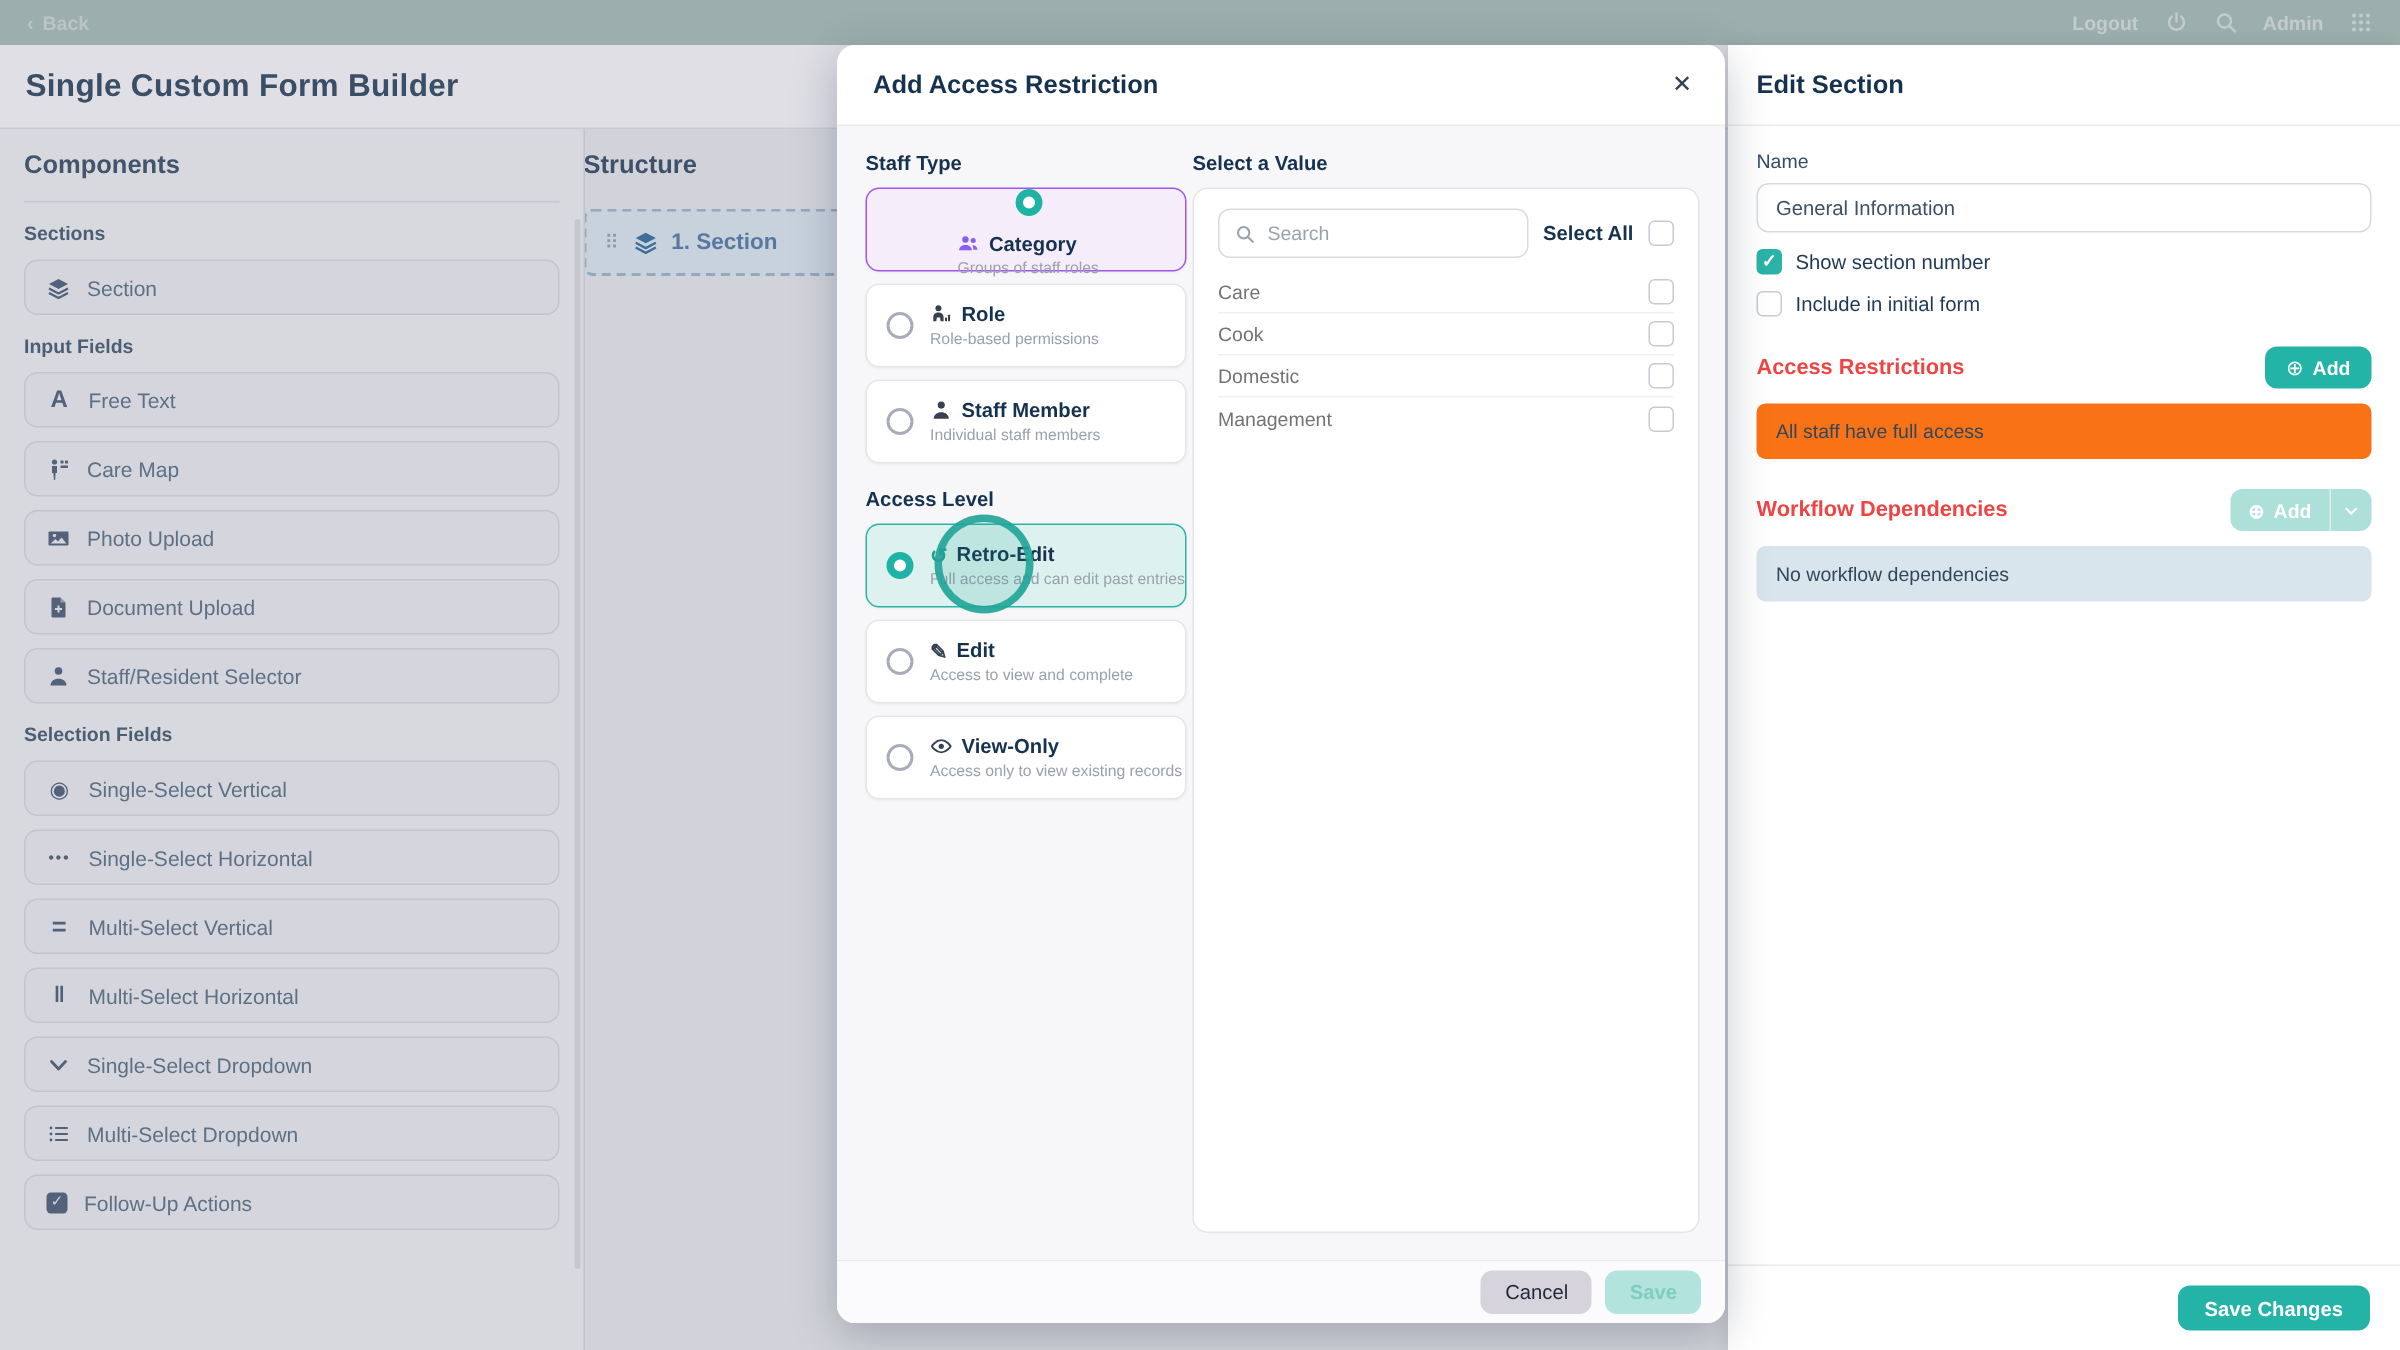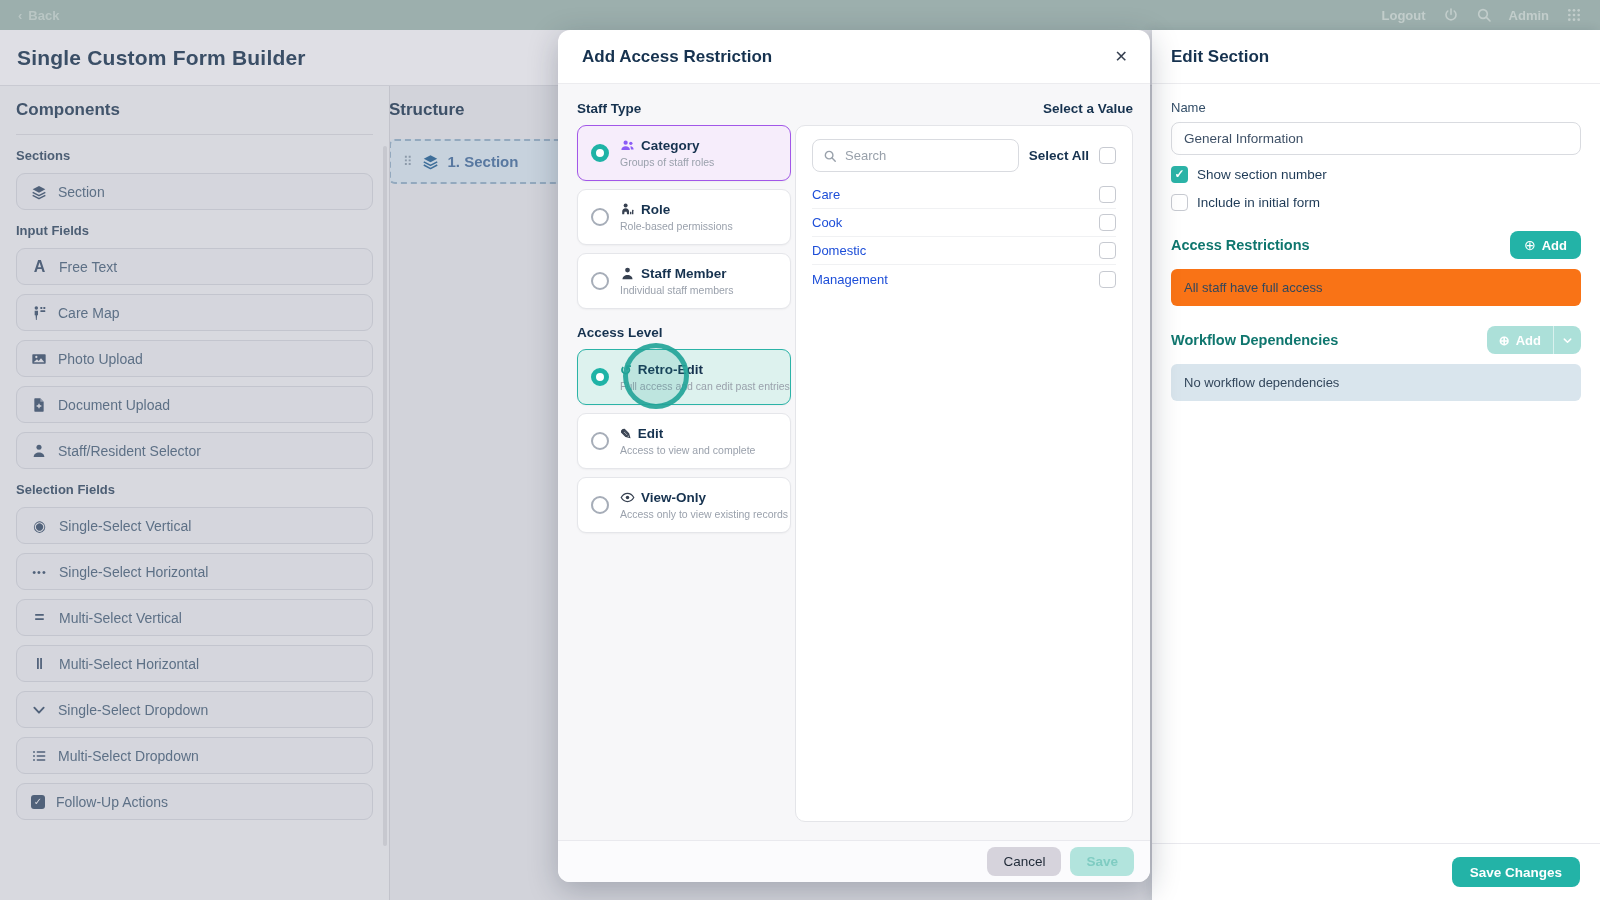--- a/index.html
+++ b/index.html
@@ -42,29 +42,29 @@
 
   
   .modal { position:absolute; left:558px; top:30px; width:592px; height:852px; background:#fff; border-radius:12px;
            box-shadow:0 8px 30px rgba(20,30,50,.25); z-index:10; display:flex; flex-direction:column; }
   .m-header { height:54px; flex:none; display:flex; align-items:center; justify-content:space-between;
               padding:0 22px 0 24px; border-bottom:1px solid #ECECEF; }
   .m-header h2 { font-size:17px; font-weight:bold; color:#16324F; }
   .m-close { font-size:16px; color:#374151; cursor:pointer; line-height:1; }
   .m-body { flex:1; background:#F7F7F9; display:flex; gap:4px; padding:17px 17px 18px 19px; overflow:hidden; }
   .m-col1 { width:214px; flex:none; }
-  .m-col2 { flex:1; display:flex; flex-direction:column;align-items:flex-end; }
+  .m-col2 { flex:1; display:flex; flex-direction:column; }
   .m-label { font-size:13.5px; font-weight:bold; color:#16324F; margin-bottom:9px; }
   .al-label { margin-top:16px; }
 
   .card-opt { position:relative; display:flex; align-items:center; gap:11px; background:#fff;
               border:1.5px solid #E5E6EA; border-radius:9px; height:56px; padding:0 10px 0 13px;
               margin-bottom:8px; box-shadow:0 1px 2px rgba(0,0,0,.04); }
   .radio { width:18px; height:18px; border-radius:50%; border:2px solid #A6ADB8; background:#fff; flex:none; }
-  .card-opt.sel-purple { border-color:#A257E8; background:#F6EDFB; }
+  .card-opt.sel-purple { border-color:#A257E8; background:#F6EDFB;flex-direction:column; }
   .card-opt.sel-teal   { border-color:#2BB3A7; background:#DDF2EE; }
   .card-opt.sel-purple .radio, .card-opt.sel-teal .radio { border:5px solid #1FB3A6; }
   .opt-body { display:flex; flex-direction:column; gap:3px; min-width:0; }
   .opt-title { display:flex; align-items:center; gap:6px; font-weight:bold; font-size:13.5px; color:#16324F; }
   .opt-title svg { width:15px; height:15px; flex:none; }
   .opt-title .glyph { font-size:14px; line-height:1; }
   .opt-sub { font-size:10.5px; color:#9AA1AC; white-space:nowrap; }
   .ic-purple { color:#8B5CF6; }
   .ic-dark { color:#374151; }
   .ic-teal { color:#1E9C90; }
@@ -74,21 +74,21 @@
   .search-wrap { flex:1; height:33px; border:1px solid #D9DBE0; border-radius:8px; background:#fff;
                  display:flex; align-items:center; gap:8px; padding:0 10px; color:#99A1AB; }
   .search-wrap svg { width:14px; height:14px; flex:none; }
   .search-wrap input { border:none; outline:none; width:100%; font-size:13px; color:#333;
                        font-family:"Liberation Sans", sans-serif; background:transparent; }
   .search-wrap input::placeholder { color:#99A1AB; }
   .select-all { font-size:13.5px; font-weight:bold; color:#16324F; white-space:nowrap; }
   .cbx { width:17px; height:17px; border:1.5px solid #C7CAD1; border-radius:4px; background:#fff; flex:none; }
   .v-list { margin-top:9px; }
   .v-row { height:28px; display:flex; align-items:center; justify-content:space-between;
-           border-bottom:1px solid #F0F1F3; font-size:13px; color:#1d4ed8; }
+           border-bottom:1px solid #F0F1F3; font-size:13px; color:#737373; }
   .v-row:last-child { border-bottom:none; }
   .m-footer { height:42px; flex:none; background:#FBFBFD; border-top:1px solid #E9E9EE; border-radius:0 0 12px 12px;
               display:flex; align-items:center; justify-content:flex-end; gap:9px; padding-right:16px; }
   .btn { height:29px; border:none; border-radius:8px; font-size:13.5px; padding:0 16px;
          font-family:"Liberation Sans", sans-serif; cursor:pointer; }
   .btn-cancel { background:#D6D3DC; color:#1F2937; }
   .btn-save-disabled { background:#B2E4DD; color:#7FCCC2; font-weight:bold; }
 
   
   .click-ring { position:absolute; left:623px; top:343px; width:66px; height:66px; border-radius:50%;
@@ -100,21 +100,21 @@
   .ep-header { height:54px; display:flex; align-items:center; padding:0 19px; border-bottom:1px solid #ECECEF; }
   .ep-header h2 { font-size:17px; font-weight:bold; color:#16324F; }
   .ep-body { padding:16px 19px; }
   .ep-name-label { font-size:13px; color:#334E68; margin-bottom:7px; }
   .ep-input { width:100%; height:33px; border:1px solid #D9DBE0; border-radius:8px; padding:0 12px;
               font-size:13.5px; color:#3E5066; font-family:"Liberation Sans", sans-serif; background:#fff; }
   .ep-check-row { display:flex; align-items:center; gap:9px; margin-top:11px; font-size:13.5px; color:#1E3A56; }
   .cbx-checked { width:17px; height:17px; border-radius:4px; background:#2BB3A7; color:#fff; font-size:12px;
                  line-height:17px; text-align:center; font-weight:bold; flex:none; }
   .ep-sec-row { display:flex; align-items:center; justify-content:space-between; margin-top:20px; }
-  .ep-sec-row h3 { font-size:14.5px; font-weight:bold; color:#0f766e; }
+  .ep-sec-row h3 { font-size:14.5px; font-weight:bold; color:#ef4444; }
   .btn-add { display:inline-flex; align-items:center; gap:6px; background:#23B3A7; color:#fff; font-weight:bold;
              font-size:13px; border-radius:8px; padding:0 14px; height:28px; border:none; cursor:pointer;
              font-family:"Liberation Sans", sans-serif; }
   .btn-add .plus { font-size:14px; font-weight:normal; }
   .btn-split { display:inline-flex; align-items:stretch; background:#ACE0D9; border-radius:8px; overflow:hidden; height:28px; }
   .btn-split .seg { display:flex; align-items:center; gap:6px; color:#fff; font-weight:bold; font-size:13px; padding:0 12px; }
   .btn-split .caret { display:flex; align-items:center; padding:0 8px; border-left:1px solid rgba(255,255,255,.55); color:#fff; }
   .btn-split .caret svg { width:11px; height:11px; }
   .ep-box { margin-top:10px; height:37px; border-radius:6px; display:flex; align-items:center; padding:0 13px;
             font-size:13px; color:#33475C; }

